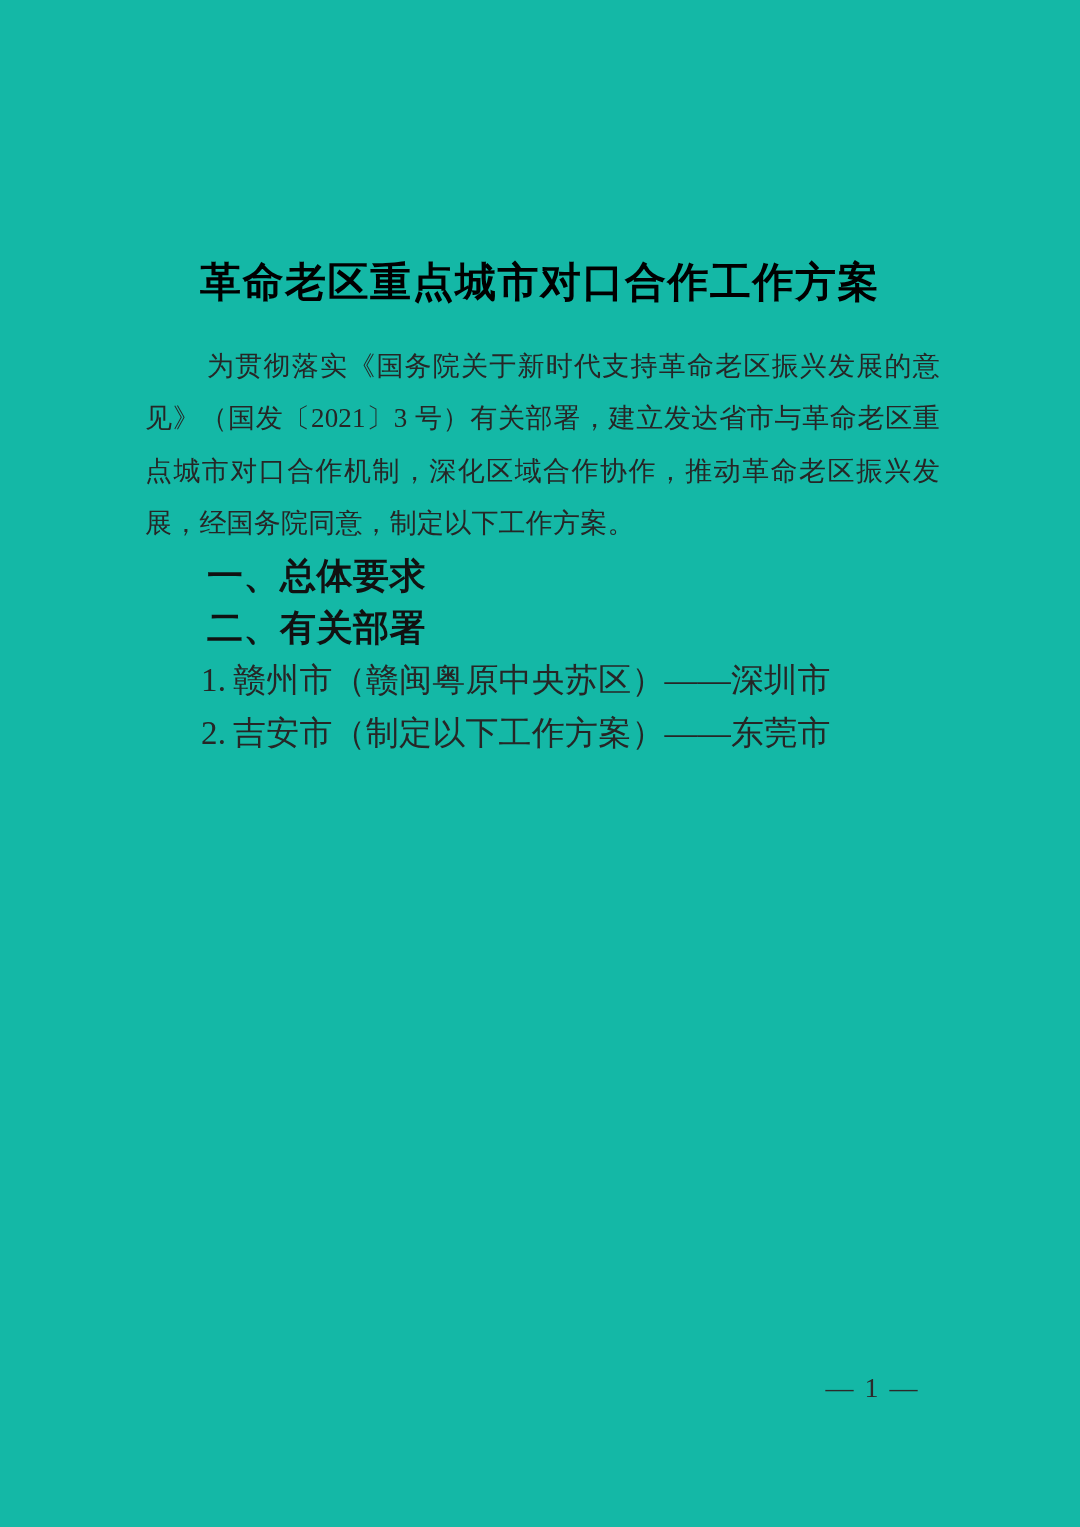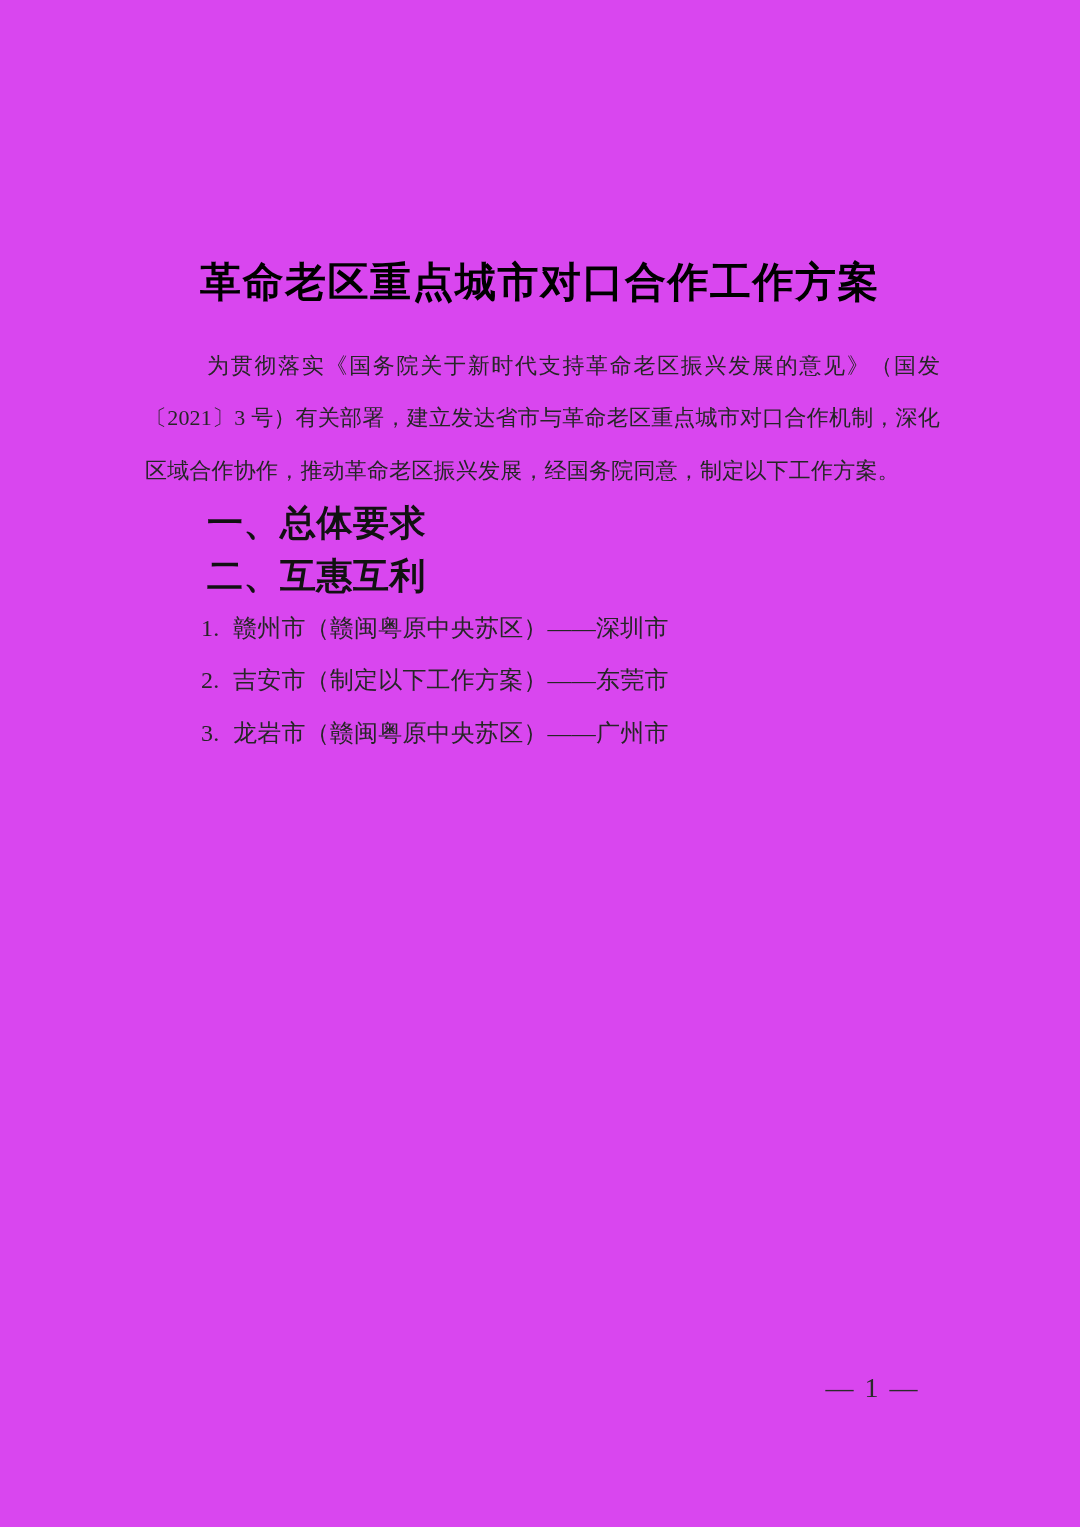--- a/index.html
+++ b/index.html
@@ -15,21 +15,21 @@
     position: relative;
     overflow: hidden;
     font-family: "Liberation Serif", "DejaVu Serif", serif;
     color: #1a1a1a;
     -webkit-font-smoothing: antialiased;
   }
 
   .page {
     position: absolute;
     inset: 0;
-    background: #d946ef;
+    background: #14b8a6;
   }
 
   
   .doc-title {
     position: absolute;
     left: 0;
     right: 0;
     top: 228px;
     text-align: center;
     font-family: "Liberation Serif", "DejaVu Serif", serif;
@@ -44,21 +44,21 @@
   
   .body-col {
     position: absolute;
     left: 145px;
     top: 340px;
     width: 795px;
   }
 
   p.para {
     margin: 0;
-    font-size: 22px;
+    font-size: 27px;
     line-height: 52.4px;
     text-align: justify;
     text-align-last: left;
     text-justify: inter-character;
     letter-spacing: 0.2px;
     text-indent: 62px;
     color: #262626;
     font-family: "Liberation Serif", "DejaVu Serif", serif;
   }
 
@@ -74,21 +74,21 @@
   }
 
   ol.pair-list {
     margin: 0;
     padding: 0;
     list-style: none;
   }
 
   ol.pair-list li {
     margin: 0;
-    font-size: 24px;
+    font-size: 33px;
     line-height: 52.4px;
     padding-left: 56px;
     letter-spacing: 0.2px;
     color: #262626;
     white-space: nowrap;
     font-family: "Liberation Serif", "DejaVu Serif", serif;
   }
 
   ol.pair-list li .num {
     display: inline-block;
@@ -120,32 +120,29 @@
 
   <h1 class="doc-title">革命老区重点城市对口合作工作方案</h1>
 
   <div class="body-col">
 
     <p class="para">为贯彻落实《国务院关于新时代支持革命老区振兴发展的意见》（国发〔2021〕3 号）有关部署，建立发达省市与革命老区重点城市对口合作机制，深化区域合作协作，推动革命老区振兴发展，经国务院同意，制定以下工作方案。</p>
 
     <h2 class="section-head">一、总体要求</h2>
 
 
-    <h2 class="section-head">二、互惠互利</h2>
+    <h2 class="section-head">二、有关部署</h2>
 
 
     <ol class="pair-list">
       <li>
         <span class="num">1.</span><span>赣州市（赣闽粤原中央苏区）——深圳市</span>
       </li>
       <li>
         <span class="num">2.</span><span>吉安市（制定以下工作方案）——东莞市</span>
-      </li>
-      <li>
-        <span class="num">3.</span><span>龙岩市（赣闽粤原中央苏区）——广州市</span>
       </li>
     </ol>
 
   </div>
 
   <div class="page-footer">
     <span class="pg-inner">— 1 —</span>
   </div>
 
 </div>

